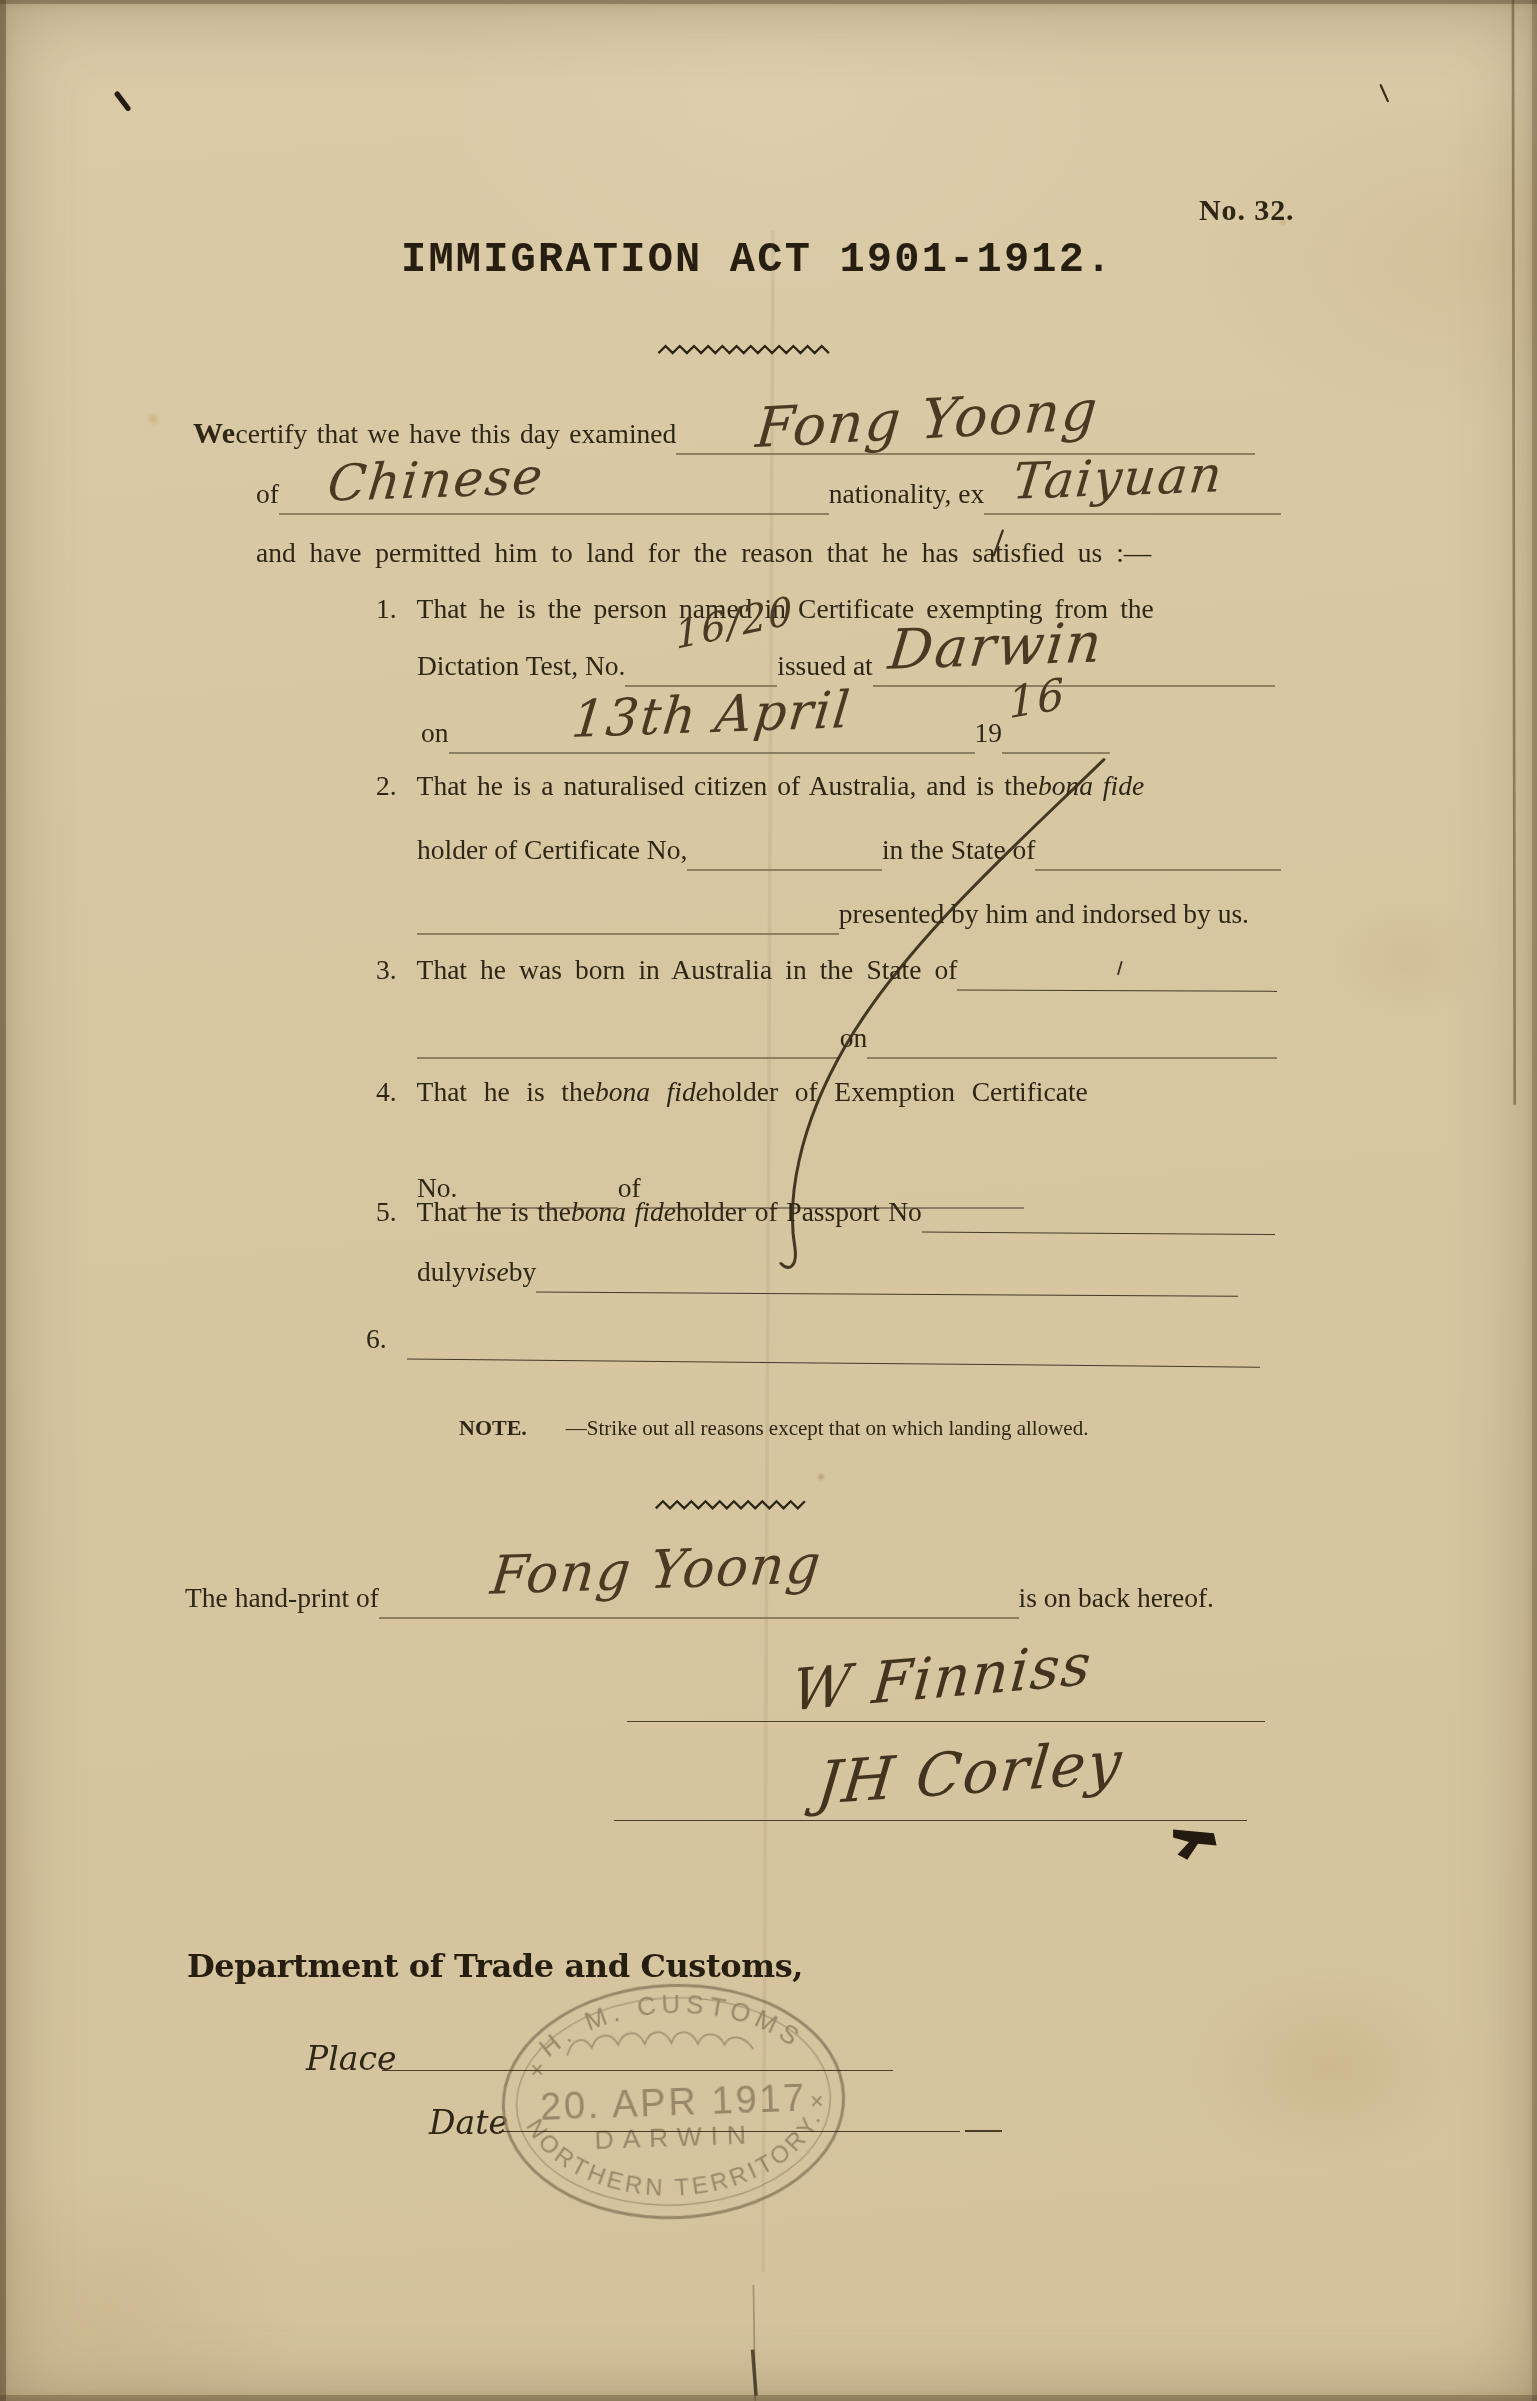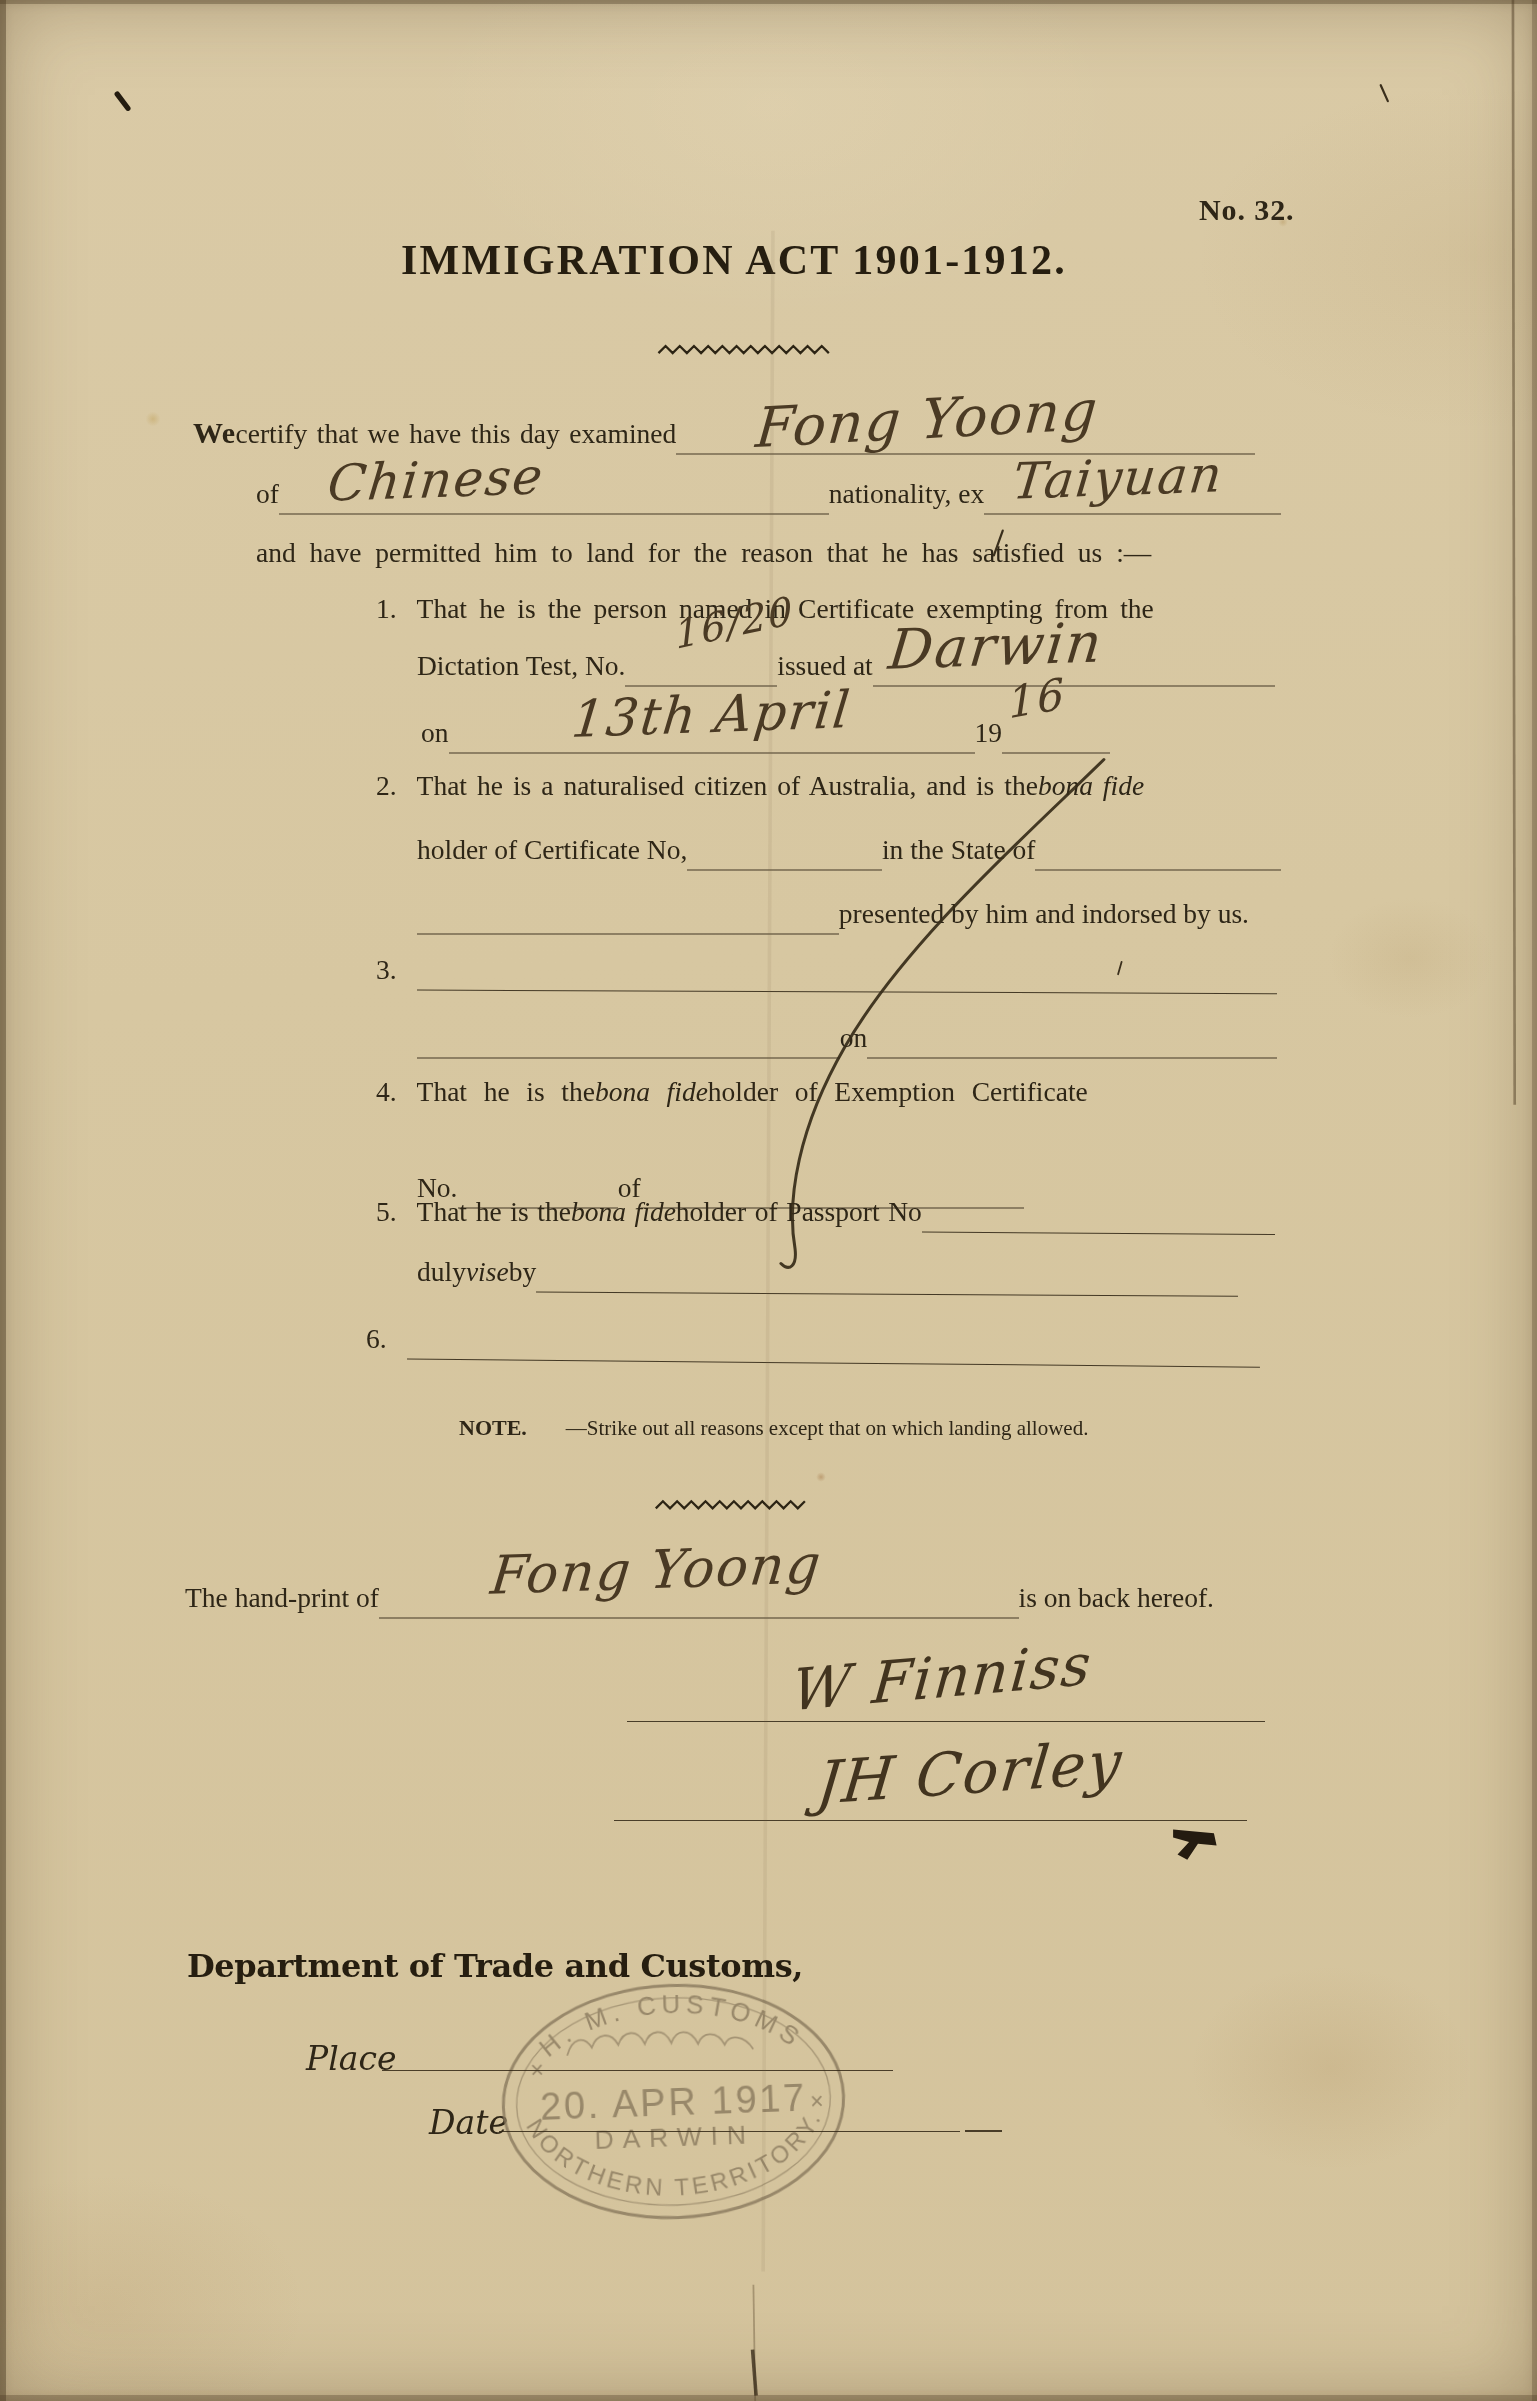--- a/index.html
+++ b/index.html
@@ -32,21 +32,21 @@
   .lbl-it{position:absolute; font-family:"DejaVu Serif",serif; font-style:italic; font-size:33px; color:#2e2617;}
   .z3{z-index:15;}
   svg text{font-family:"Liberation Sans",sans-serif;}
 </style>
 </head>
 <body>
 
 <div class="page">
 
   <div style="position:absolute;left:1156px;top:193px;font-size:30px;font-weight:bold;letter-spacing:0.9px;margin-left:43px;">No. 32.</div>
-  <div style="position:absolute;left:401px;top:236px;font-family:Liberation Serif, serif;font-size:42px;font-weight:bold;letter-spacing:2.2px;color:#261e10;">IMMIGRATION ACT 1901-1912.</div>
+  <div style="position:absolute;left:401px;top:236px;font-family:Liberation Mono, monospace;font-size:42px;font-weight:bold;letter-spacing:2.2px;color:#261e10;">IMMIGRATION ACT 1901-1912.</div>
 
   <div class="pline z3" style="left:193px;top:415px;width:1062px;word-spacing:2.7px;">
     <span class="bl">We</span>
     <span>certify that we have this day examined</span>
     <span class="blank grow" style="flex-grow:545;"></span>
   </div>
 
   <div class="pline z3" style="left:256px;top:477px;width:1025px;">
     <span>of</span>
     <span class="blank grow" style="flex-grow:556;"></span>
@@ -86,20 +86,21 @@
     <span>in the State of</span>
     <span class="blank grow" style="flex-grow:212;"></span>
   </div>
   <div class="pline z3" style="left:417px;top:897px;width:832px;">
     <span class="blank grow" style="flex-grow:378;"></span>
     <span>presented by him and indorsed by us.</span>
   </div>
 
   <div class="pline z3" style="left:376px;top:953px;width:901px;word-spacing:6.2px;">
     <span class="num">3.</span>
+    <span>That he was born in Australia in the State of</span>
     <span class="blank grow" style="flex-grow:222;transform:translateY(11.5px) rotate(.25deg);"></span>
   </div>
   <div class="pline z3" style="left:417px;top:1021px;width:860px;">
     <span class="blank grow" style="flex-grow:462;"></span>
     <span>on</span>
     <span class="blank grow" style="flex-grow:448;"></span>
   </div>
 
   <div class="pline z3" style="left:376px;top:1075px;word-spacing:9.8px;">
     <span class="num">4.</span>

